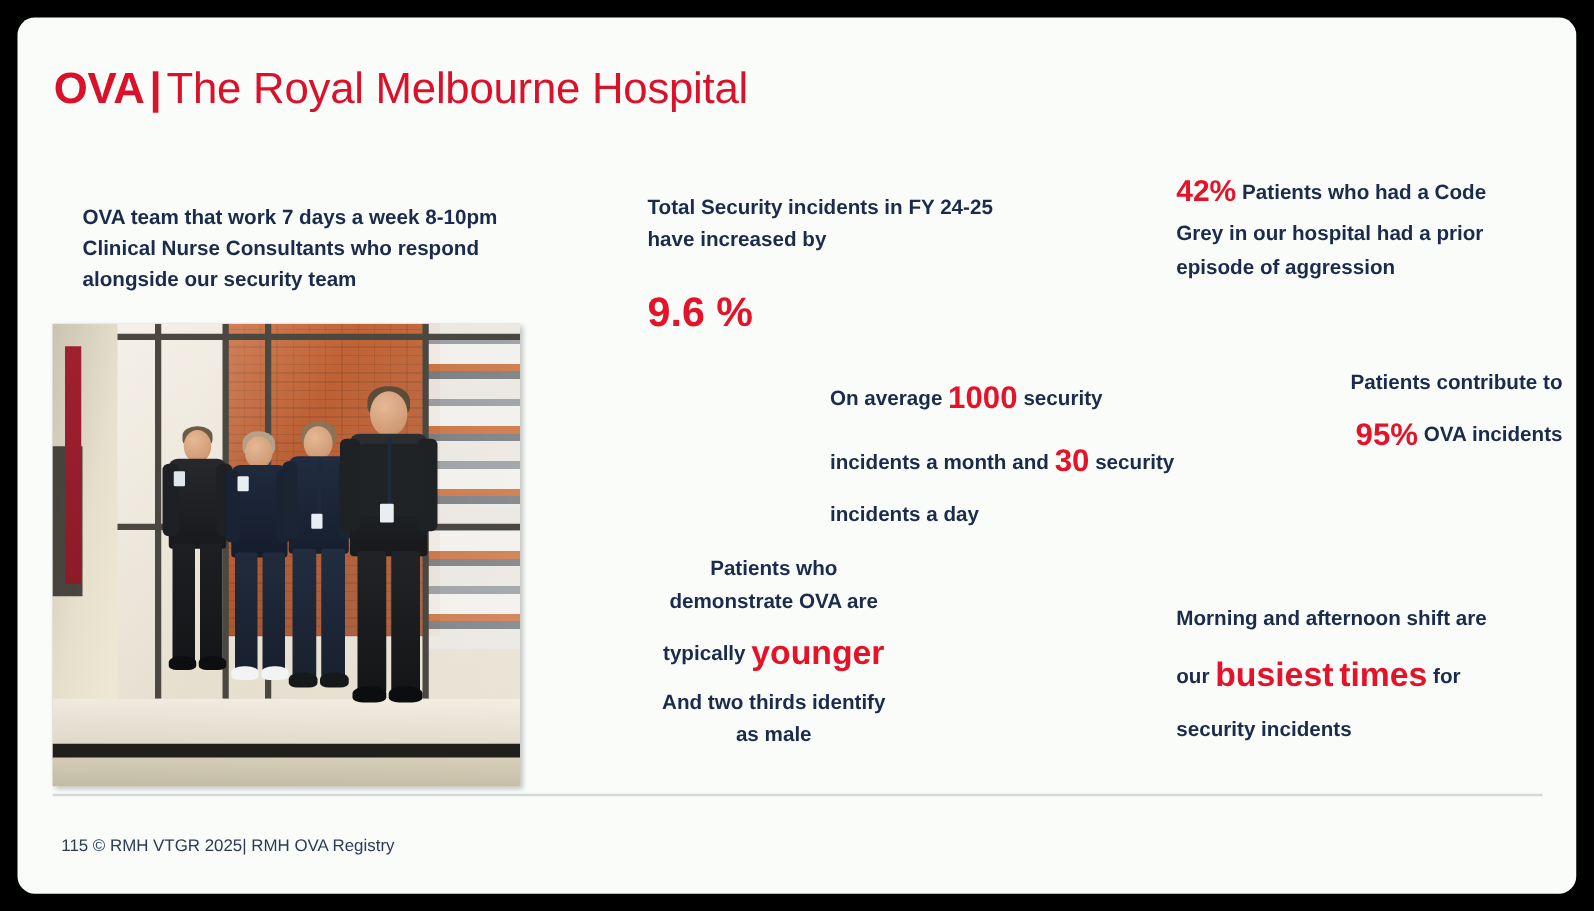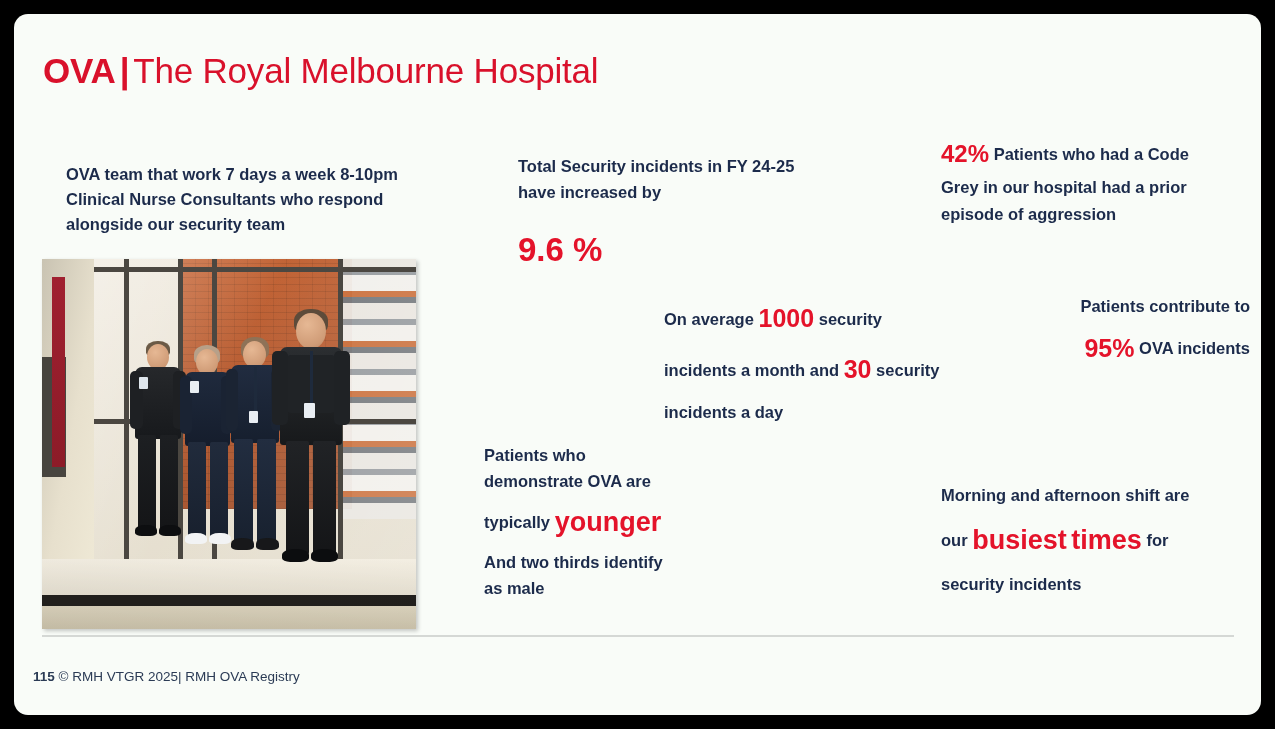--- a/index.html
+++ b/index.html
@@ -88,21 +88,21 @@
 
   #block-contribute {
     left: 1006px; top: 276px; width: 230px;
     font-size: 16.5px; line-height: 2.0;
     text-align: right;
   }
   #block-contribute .big-red { font-size: 25px; vertical-align: -3px; }
 
   #block-younger {
     left: 470px; top: 428px; width: 270px;
-    font-size: 16.5px; line-height: 1.6;
+    font-size: 16.5px; line-height: 1.6; text-align: center;
   }
   #block-younger .big-red {
     font-size: 27px;
     vertical-align: -3px;
   }
   #block-younger .line-gap { line-height: 2.0; }
 
   #block-busiest {
     left: 927px; top: 465px; width: 265px;
     font-size: 16.5px; line-height: 2.05;
@@ -217,21 +217,21 @@
     background: #d5d8d5;
   }
   #footer-text {
     position: absolute;
     left: 19px; top: 655px;
     font-size: 13.5px;
     color: #2b3b55;
     font-weight: 400;
     white-space: nowrap;
   }
-  #footer-text .fn { font-weight: 700; }
+  #footer-text .fn { font-weight: 400; margin-left: 16px; }
 
   
   #logo {
     position: absolute;
     left: 1023px; top: 648px;
     width: 200px; height: 44px;
     display: flex; align-items: center; gap: 9px;
   }
   #logo-mark { width: 38px; height: 40px; flex: 0 0 38px; }
   #logo-text {

